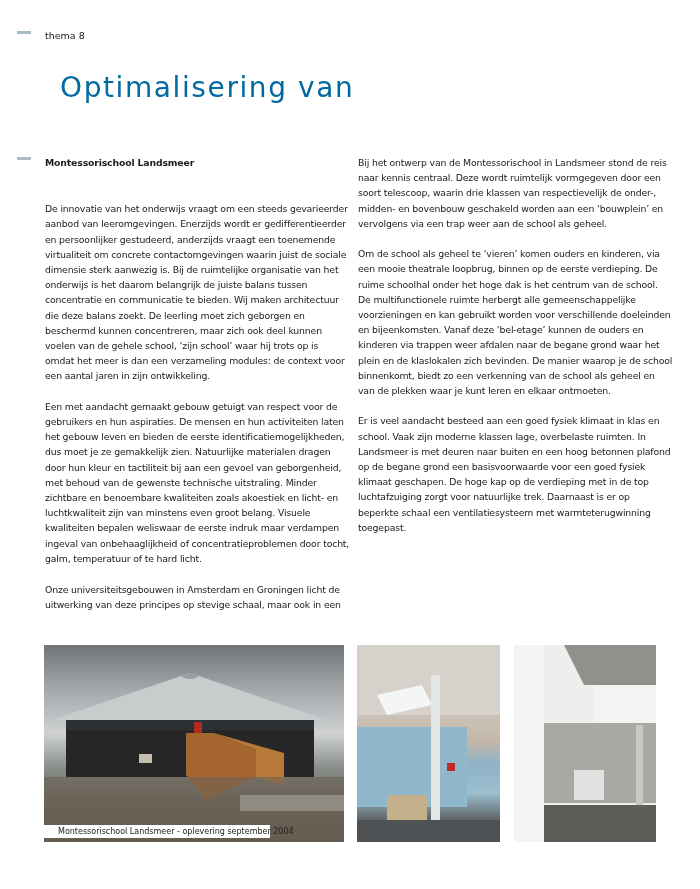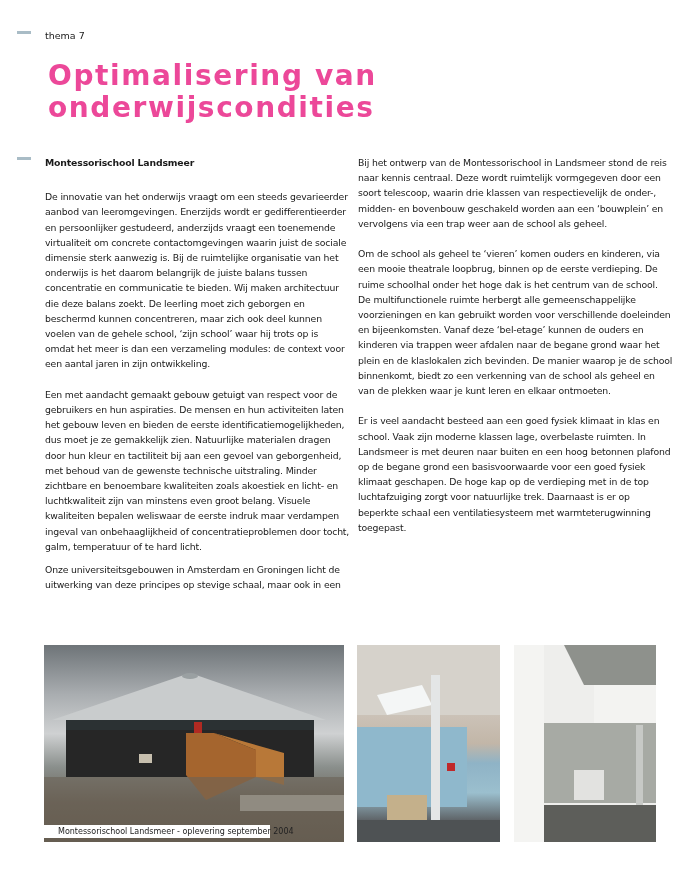--- a/index.html
+++ b/index.html
@@ -1,39 +1,38 @@
 <!DOCTYPE html>
 <html><head>
 <meta charset="utf-8">
 <style>
   html,body{margin:0;padding:0;background:#fff;}
   body{width:700px;height:889px;position:relative;overflow:hidden;font-family:"DejaVu Sans",sans-serif;color:#1a1a1a;}
   .dash{position:absolute;left:17px;width:14px;height:3px;background:#a9bcc6;}
   .kicker{position:absolute;left:45px;top:30px;font-size:9.5px;}
-  .title{position:absolute;left:44px;top:56px;font-size:28px;line-height:32px;letter-spacing:1.6px;font-weight:bold;margin:4px;color:#ec4899;}
+  .title{position:absolute;left:44px;top:56px;font-size:28px;line-height:32px;letter-spacing:1.6px;font-weight:normal;margin:16px;color:#0369a1;}
   .col{position:absolute;font-size:9.3px;line-height:15.2px;letter-spacing:-0.15px;}
   .col p{margin:0 0 15.2px 0;}
-  .col p.tight{margin-bottom:8px;}
+  .col p.tight{margin-bottom:16px;}
   .col1{left:45px;top:155px;width:305px;}
   .col2{left:358px;top:155px;width:315px;}
-  .subhead{font-weight:bold;font-size:9.3px;margin:0 0 19px 0;}
+  .subhead{font-weight:bold;font-size:9.3px;margin:0 0 31px 0;}
   .photo{position:absolute;overflow:hidden;}
   .p1{left:44px;top:645px;width:300px;height:197px;background:linear-gradient(#6e7478 0%,#a9adb0 25%,#cfd1d2 45%,#8a8f8c 62%,#6b6357 80%,#5e5549 100%);}
   .p2{left:357px;top:645px;width:143px;height:197px;background:linear-gradient(#b9b8b2 0%,#cfc7bd 30%,#c2b6a8 50%,#8fb3c6 60%,#9bbfce 75%,#5a5d60 90%);}
   .p3{left:514px;top:645px;width:142px;height:197px;background:linear-gradient(90deg,#e8e8e6 0%,#f1f1ef 40%,#bdbdb6 55%,#9b9b94 100%);}
   .caption{position:absolute;left:44px;top:825px;width:226px;height:13px;background:#fff;font-size:8px;line-height:13px;padding-left:14px;box-sizing:border-box;color:#222;white-space:nowrap;}
 </style>
 </head>
 <body>
 
 <div class="dash" style="top:31px;"></div>
-<div class="kicker">thema 7</div>
+<div class="kicker">thema 8</div>
 <h1 class="title">
   <span>Optimalisering van</span><br>
-  <span>onderwijscondities</span>
 </h1>
 
 <div class="dash" style="top:157px;"></div>
 
 <div class="col col1">
   <div class="subhead">Montessorischool Landsmeer</div>
   <p>De innovatie van het onderwijs vraagt om een steeds gevarieerder aanbod van leeromgevingen. Enerzijds wordt er gedifferentieerder en persoonlijker gestudeerd, anderzijds vraagt een toenemende virtualiteit om concrete contactomgevingen waarin juist de sociale dimensie sterk aanwezig is. Bij de ruimtelijke organisatie van het onderwijs is het daarom belangrijk de juiste balans tussen concentratie en communicatie te bieden. Wij maken architectuur die deze balans zoekt. De leerling moet zich geborgen en beschermd kunnen concentreren, maar zich ook deel kunnen voelen van de gehele school, ‘zijn school’ waar hij trots op is omdat het meer is dan een verzameling modules: de context voor een aantal jaren in zijn ontwikkeling.</p>
   <p class="tight">Een met aandacht gemaakt gebouw getuigt van respect voor de gebruikers en hun aspiraties. De mensen en hun activiteiten laten het gebouw leven en bieden de eerste identificatiemogelijkheden, dus moet je ze gemakkelijk zien. Natuurlijke materialen dragen door hun kleur en tactiliteit bij aan een gevoel van geborgenheid, met behoud van de gewenste technische uitstraling. Minder zichtbare en benoembare kwaliteiten zoals akoestiek en licht- en luchtkwaliteit zijn van minstens even groot belang. Visuele kwaliteiten bepalen weliswaar de eerste indruk maar verdampen ingeval van onbehaaglijkheid of concentratieproblemen door tocht, galm, temperatuur of te hard licht.</p>
   <p>Onze universiteitsgebouwen in Amsterdam en Groningen licht de uitwerking van deze principes op stevige schaal, maar ook in een</p>
 </div>

